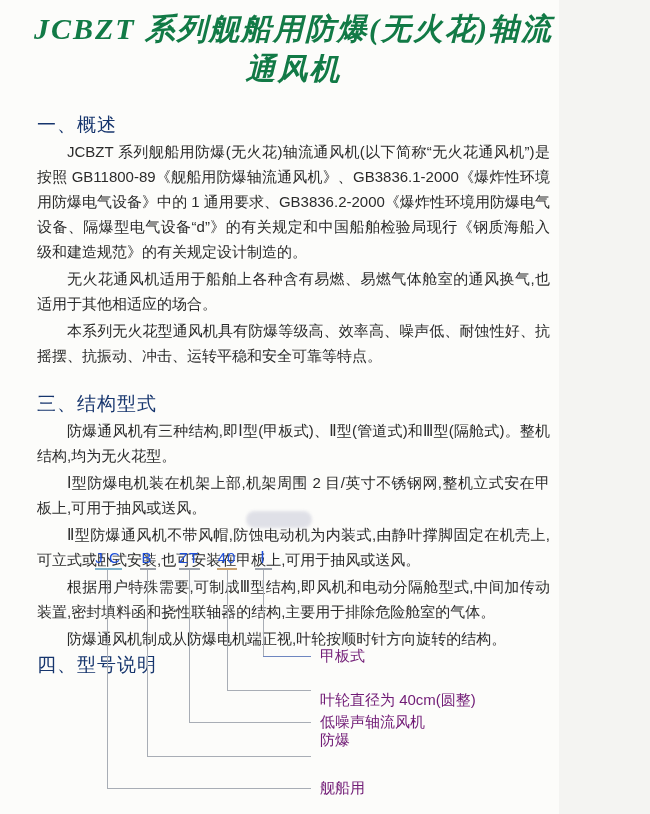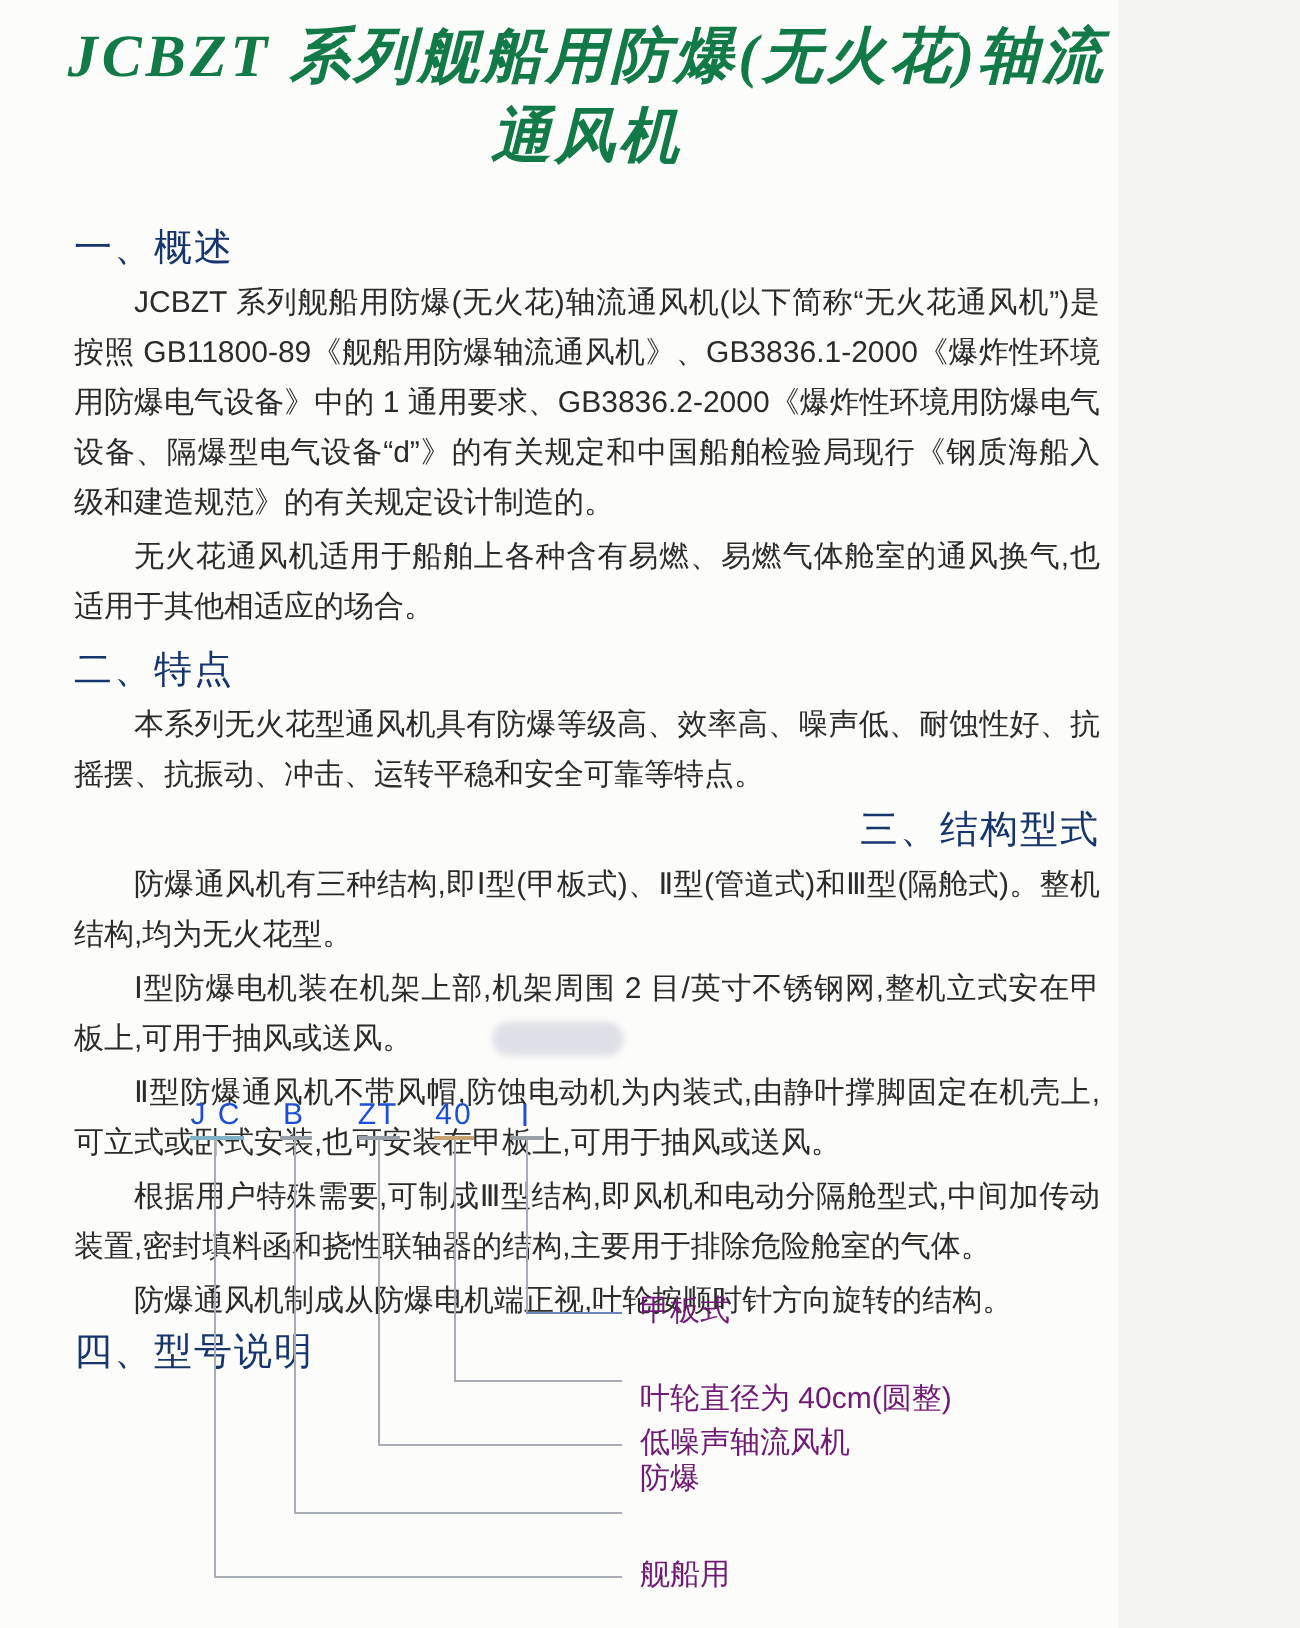--- a/index.html
+++ b/index.html
@@ -37,21 +37,21 @@
     margin:0;
     font-size:19px;
     line-height:24px;
     font-weight:normal;
     color:#16356d;
     letter-spacing:1px;
     text-align:left;
   }
   .sec-heading.h1{margin-top:24px;}
   .sec-heading.h2{margin-top:8px;}
-  .sec-heading.h3{margin-top:4px;text-align:right;}
+  .sec-heading.h3{margin-top:24px;}
   .sec-heading.h4{margin-top:2px;}
   .content p{
     margin:2px 0 0 0;
     text-indent:2em;
   }
   
   .diagram{
     position:absolute;
     left:0;top:543px;
     width:650px;height:271px;
@@ -111,21 +111,20 @@
 <div class="page">
 
   <div class="doc-title">JCBZT 系列舰船用防爆(无火花)轴流通风机</div>
 
   <div class="content">
 
     <div class="sec-heading h1">一、概述</div>
     <p>JCBZT 系列舰船用防爆(无火花)轴流通风机(以下简称“无火花通风机”)是按照 GB11800-89《舰船用防爆轴流通风机》、GB3836.1-2000《爆炸性环境用防爆电气设备》中的 1 通用要求、GB3836.2-2000《爆炸性环境用防爆电气设备、隔爆型电气设备“d”》的有关规定和中国船舶检验局现行《钢质海船入级和建造规范》的有关规定设计制造的。</p>
     <p>无火花通风机适用于船舶上各种含有易燃、易燃气体舱室的通风换气,也适用于其他相适应的场合。</p>
 
-    <div class="sec-heading h2">二、特点</div>
     <p>本系列无火花型通风机具有防爆等级高、效率高、噪声低、耐蚀性好、抗摇摆、抗振动、冲击、运转平稳和安全可靠等特点。</p>
 
     <div class="sec-heading h3">三、结构型式</div>
     <p>防爆通风机有三种结构,即Ⅰ型(甲板式)、Ⅱ型(管道式)和Ⅲ型(隔舱式)。整机结构,均为无火花型。</p>
     <p>Ⅰ型防爆电机装在机架上部,机架周围 2 目/英寸不锈钢网,整机立式安在甲板上,可用于抽风或送风。</p>
     <p>Ⅱ型防爆通风机不带风帽,防蚀电动机为内装式,由静叶撑脚固定在机壳上,可立式或卧式安装,也可安装在甲板上,可用于抽风或送风。</p>
     <p>根据用户特殊需要,可制成Ⅲ型结构,即风机和电动分隔舱型式,中间加传动装置,密封填料函和挠性联轴器的结构,主要用于排除危险舱室的气体。</p>
     <p>防爆通风机制成从防爆电机端正视,叶轮按顺时针方向旋转的结构。</p>
 
     <div class="sec-heading h4">四、型号说明</div>

